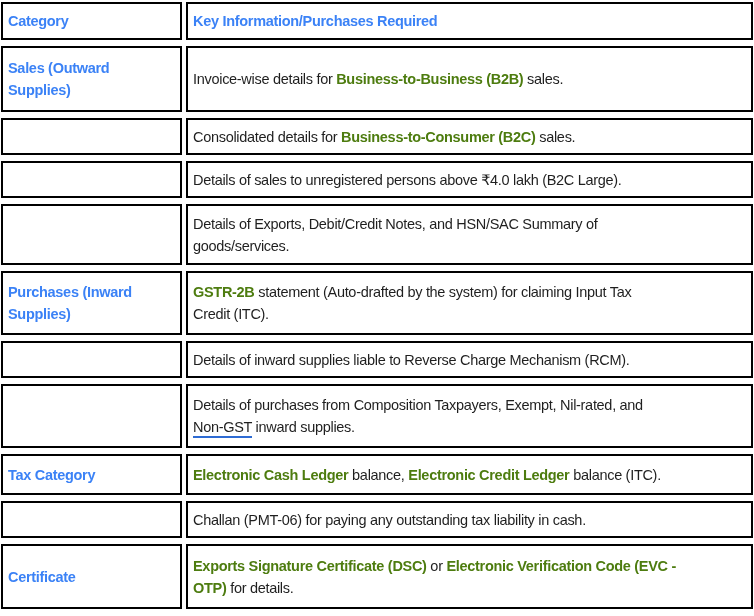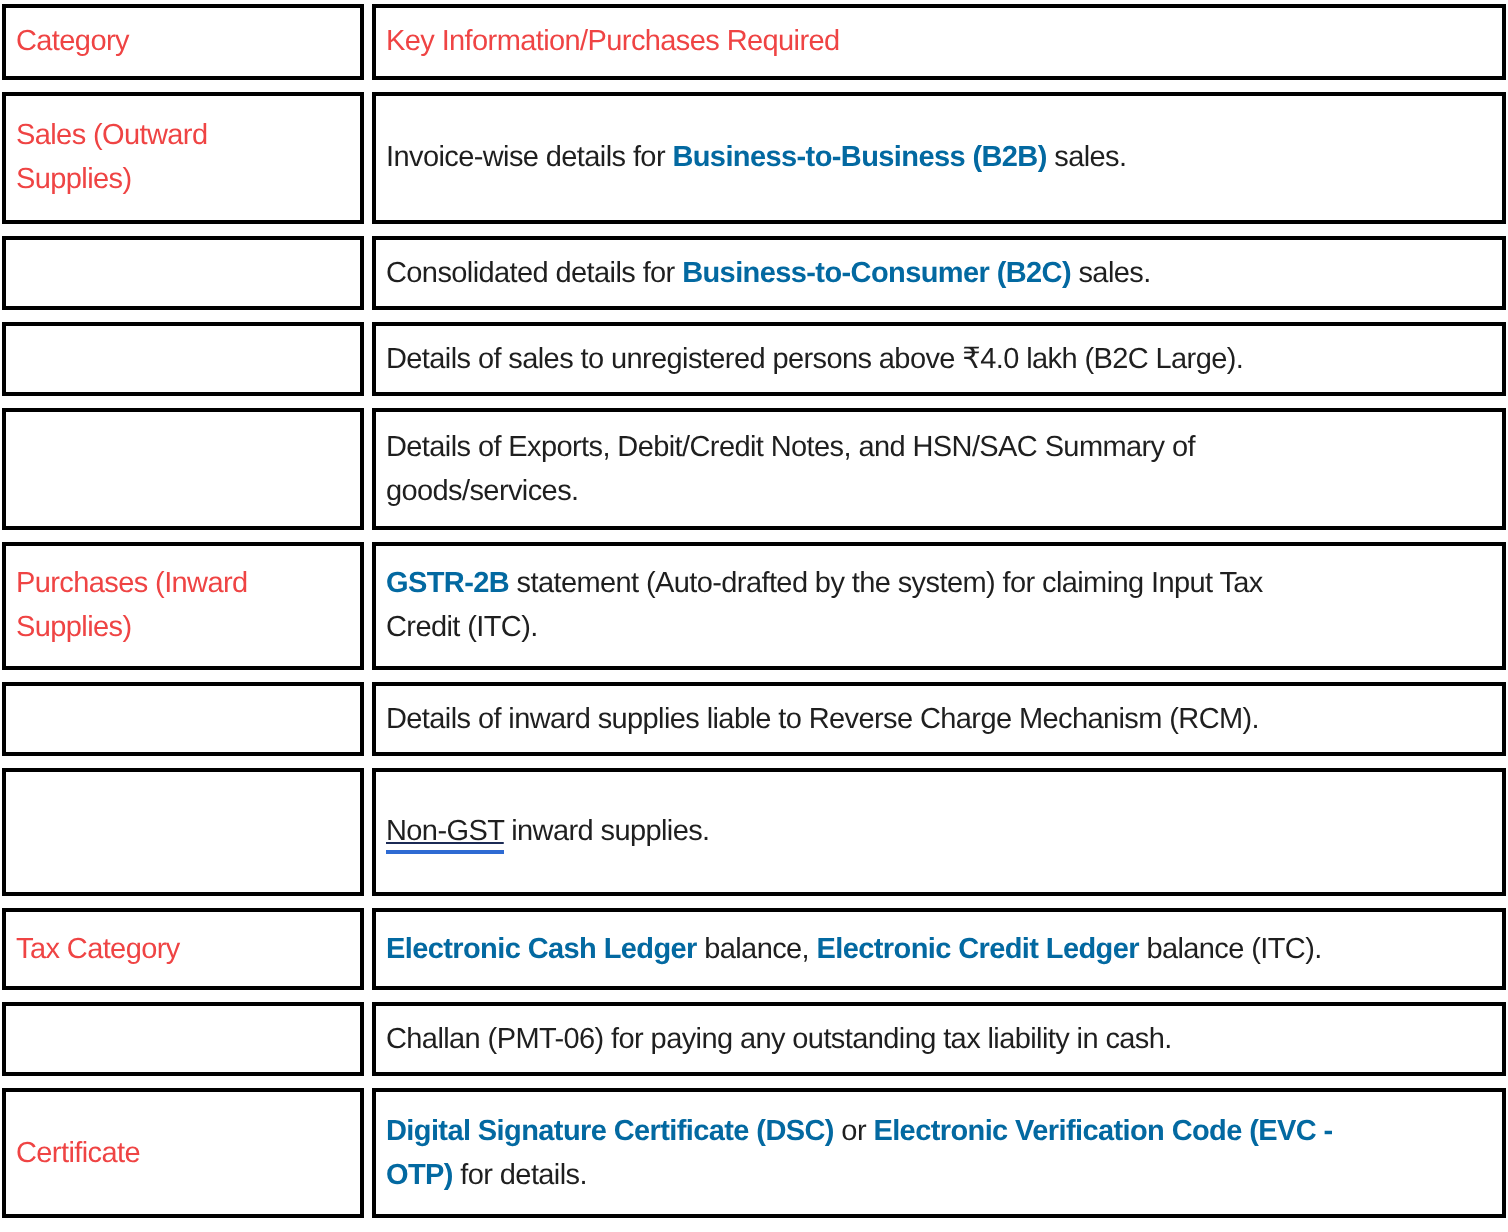--- a/index.html
+++ b/index.html
@@ -31,24 +31,23 @@
     display:flex;
     align-items:center;
     padding:1px 5px;
     box-sizing:border-box;
     overflow:hidden;
   }
   .txt{
     white-space:pre-wrap;
     line-height:22px;
   }
-  .head .txt, .cat .txt{font-weight:400;color:#ef4444;}
-  .txt .b{font-weight:700;color:#0369a1;}
+  .head .txt, .cat .txt{font-weight:700;color:#3b82f6;}
+  .txt .b{font-weight:700;color:#4d7c0f;}
   .txt .u{
-    text-decoration:underline;
     text-decoration-color:#1b2a55;
     border-bottom:2px solid var(--grammar);
     padding-bottom:0.5px;
   }
 </style>
 </head>
 <body>
 
 <div class="table">
 
@@ -117,21 +116,22 @@
     <div class="cell">
       <div class="txt"><span>Details of inward supplies liable to Reverse Charge Mechanism (RCM).</span></div>
     </div>
   </div>
 
   <div class="row">
     <div class="cell cat">
       <div class="txt"></div>
     </div>
     <div class="cell">
-      <div class="txt"><span class="u">Non-GST</span><span> inward supplies.</span></div>
+      <div class="txt"><span>Details of purchases from Composition Taxpayers, Exempt, Nil-rated, and
+</span><span class="u">Non-GST</span><span> inward supplies.</span></div>
     </div>
   </div>
 
   <div class="row">
     <div class="cell cat">
       <div class="txt">Tax Category</div>
     </div>
     <div class="cell">
       <div class="txt"><span class="b">Electronic Cash Ledger</span><span> balance, </span><span class="b">Electronic Credit Ledger</span><span> balance (ITC).</span></div>
     </div>
@@ -144,18 +144,18 @@
     <div class="cell">
       <div class="txt"><span>Challan (PMT-06) for paying any outstanding tax liability in cash.</span></div>
     </div>
   </div>
 
   <div class="row">
     <div class="cell cat">
       <div class="txt">Certificate</div>
     </div>
     <div class="cell">
-      <div class="txt"><span class="b">Digital Signature Certificate (DSC)</span><span> or </span><span class="b">Electronic Verification Code (EVC -
+      <div class="txt"><span class="b">Exports Signature Certificate (DSC)</span><span> or </span><span class="b">Electronic Verification Code (EVC -
 OTP)</span><span> for details.</span></div>
     </div>
   </div>
 
 </div>
 
 </body></html>

